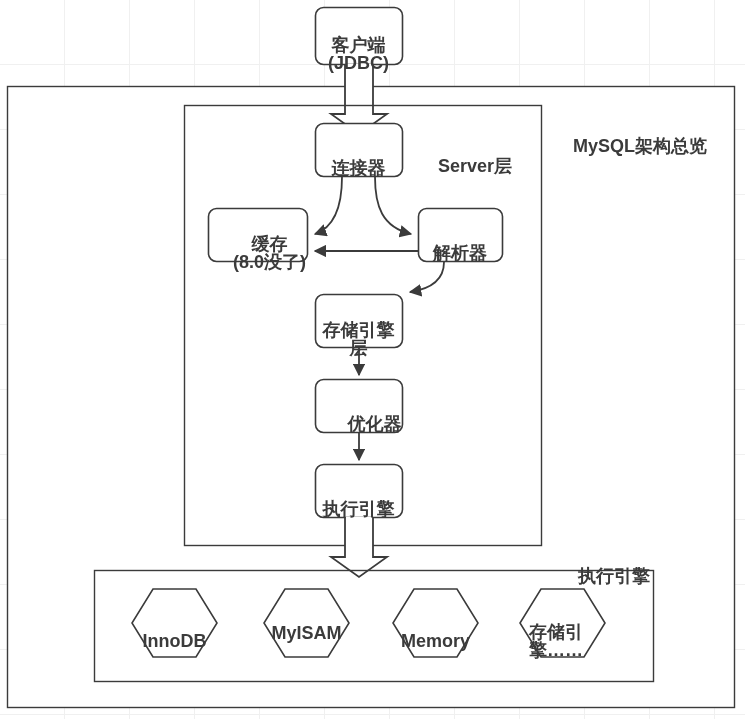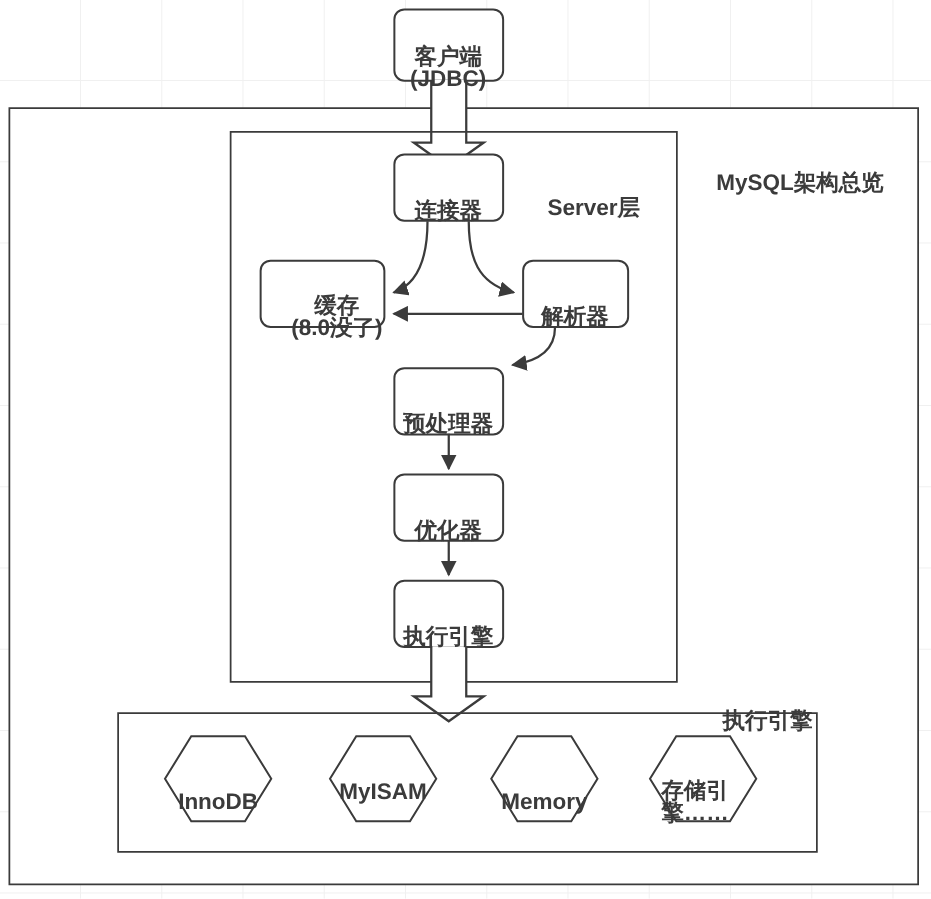--- a/index.html
+++ b/index.html
@@ -117,24 +117,24 @@
   <div class="lbl" style="left:208px; top:208px; width:99px; height:53px;padding-left:12px;">
     <span class="boxlbl">缓存
 (8.0没了)</span>
   </div>
 
   <div class="lbl" style="left:418px; top:208px; width:84px; height:53px;">
     <span class="boxlbl">解析器</span>
   </div>
 
   <div class="lbl" style="left:315px; top:294px; width:87px; height:53px;">
-    <span class="boxlbl">预处理器</span>
+    <span class="boxlbl">存储引擎层</span>
   </div>
 
-  <div class="lbl" style="left:315px; top:379px; width:87px; height:53px;">
+  <div class="lbl" style="left:315px; top:379px; width:87px; height:53px;padding-left:16px;">
     <span class="boxlbl">优化器</span>
   </div>
 
   <div class="lbl" style="left:315px; top:464px; width:87px; height:53px;">
     <span class="boxlbl">执行引擎</span>
   </div>
 
   <div class="lbl free" style="left:578px; top:567px; width:120px;">执行引擎</div>
 
   <div class="lbl" style="left:132px; top:589px; width:85px; height:68px;">

